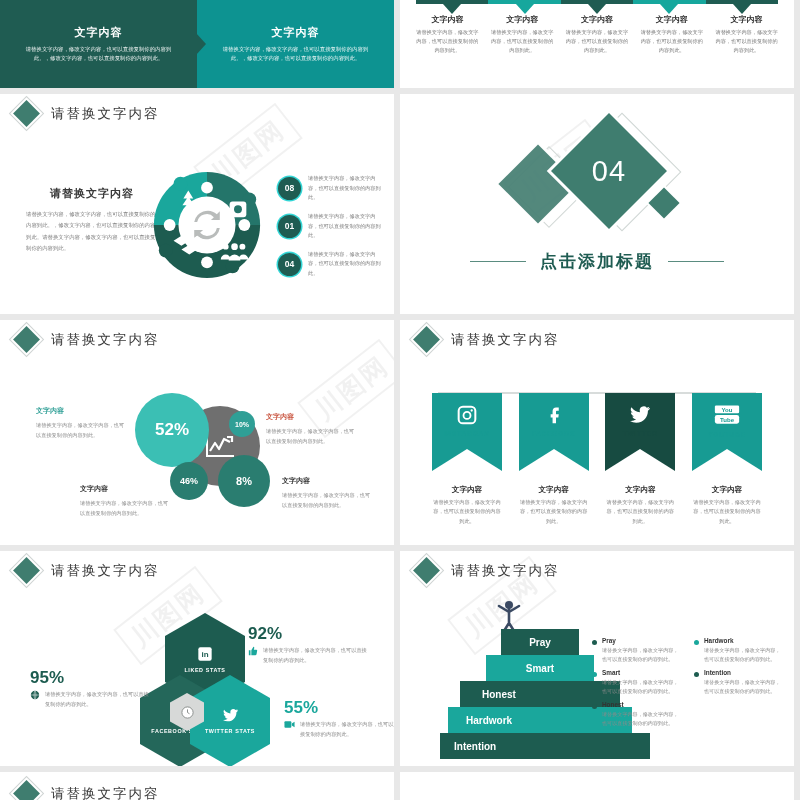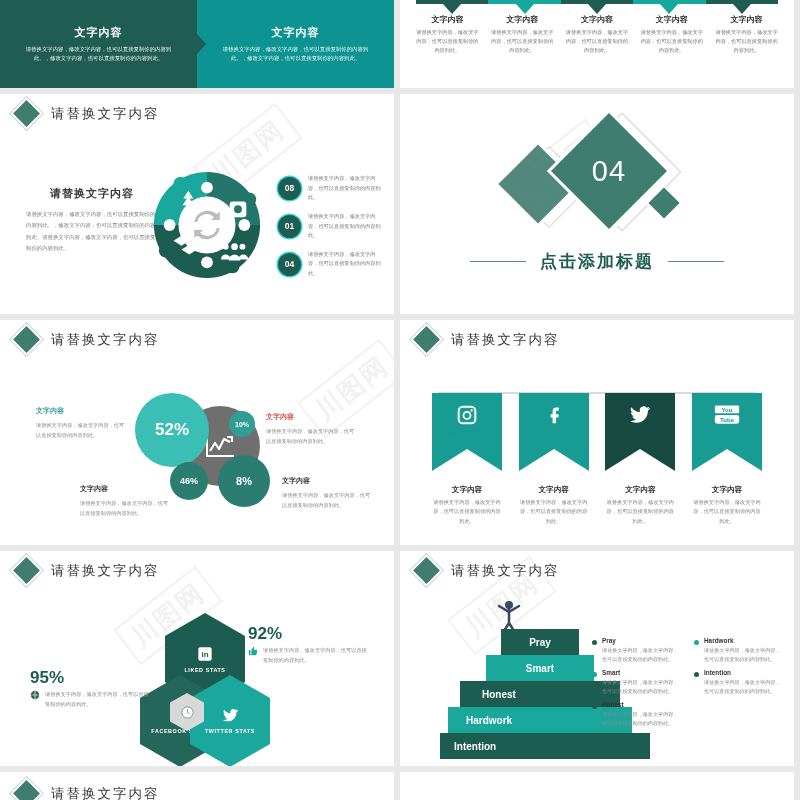--- a/index.html
+++ b/index.html
@@ -446,20 +446,30 @@
       <div class="pc" style="color:#1d5c50">95%</div>
       <div class="srow">
         <svg width="10" height="10" viewBox="0 0 24 24" fill="#1d5c50">
           <circle cx="12" cy="12" r="10"></circle>
           <path d="M2 12h20M12 2c3 3.5 3 16.5 0 20M12 2c-3 3.5-3 16.5 0 20" stroke="#fff" stroke-width="1.3" fill="none"></path>
         </svg>
         <p style="width:106px">请替换文字内容，修改文字内容，也可以直接复制你的内容到此。</p>
       </div>
     </div>
 
+    <div class="stat" style="left:284px;top:148px">
+      <div class="pc" style="color:#1aa79c">55%</div>
+      <div class="srow">
+        <svg width="11" height="9" viewBox="0 0 24 18" fill="#1aa79c">
+          <rect x="1" y="2" width="15" height="14" rx="2"></rect>
+            <path d="M17 7l6-4v12l-6-4z"></path>
+        </svg>
+        <p style="width:100px">请替换文字内容，修改文字内容，也可以直接复制你的内容到此。</p>
+      </div>
+    </div>
   </div>
 
   <div class="slide s8">
     <div class="wm" style="left:50px;top:32px">川图网</div>
     <div class="hdr">
       <span class="dmd"></span>
       <span class="hdr-txt">请替换文字内容</span>
     </div>
 
     <svg class="man" width="28" height="32" viewBox="0 0 28 32">

